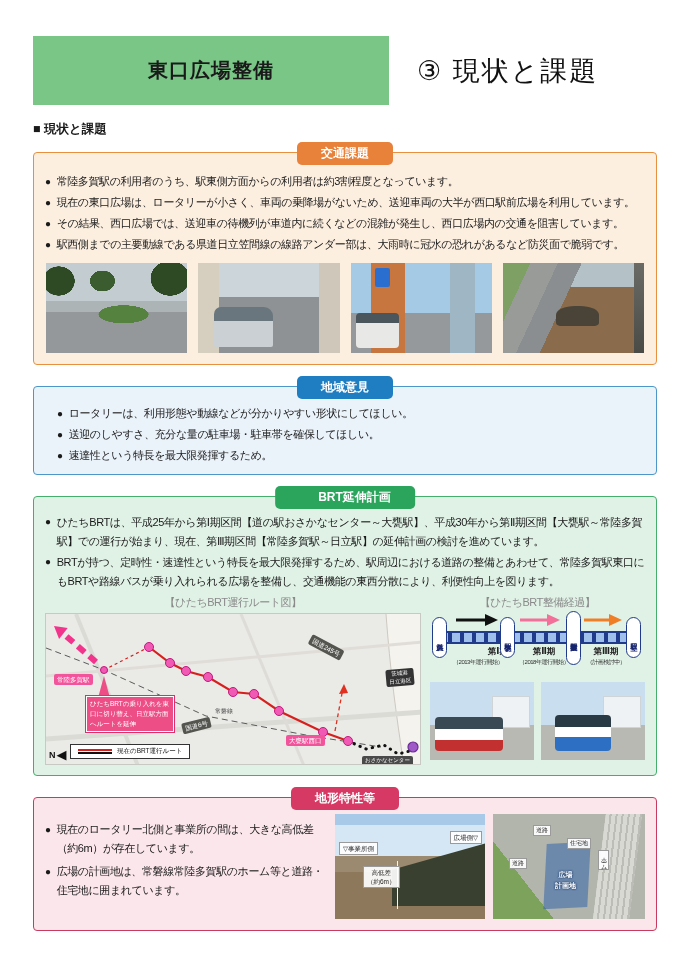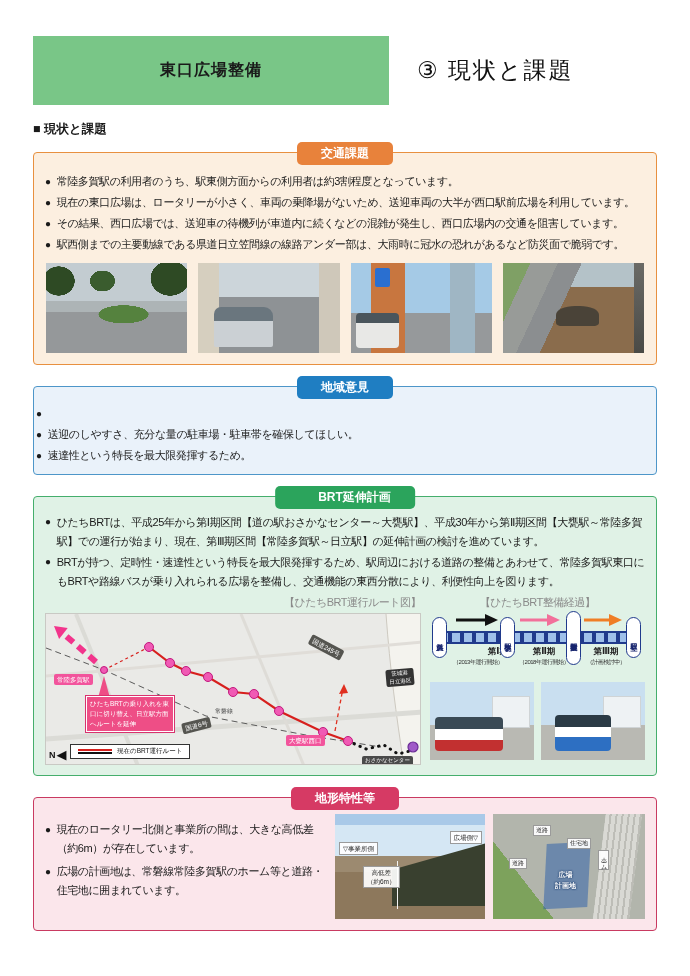--- a/index.html
+++ b/index.html
@@ -3,31 +3,31 @@
 <meta charset="utf-8">
 <style>
   * { margin:0; padding:0; box-sizing:border-box; }
   html,body { background:#ffffff; }
   body { font-family:"Liberation Sans","DejaVu Sans",sans-serif; color:#1a1a1a; }
   .page { position:relative; width:690px; height:976px; background:#fff; padding:0 33px; overflow:hidden; }
 
   
   .hdr { display:flex; align-items:center; margin-top:36px; }
   .title-box { width:356px; height:69px; background:#79c687; display:flex; align-items:center; justify-content:center;
-               font-size:16px; font-weight:bold; color:#1a1a1a; letter-spacing:1px; }
-  .page-title { margin-left:28px; font-size:23px; color:#111; letter-spacing:2px; }
+               font-size:20px; font-weight:bold; color:#1a1a1a; letter-spacing:1px; }
+  .page-title { margin-left:28px; font-size:27px; color:#111; letter-spacing:2px; }
   .sec-label { margin-top:16px; margin-bottom:14px; font-size:12.5px; font-weight:bold; }
 
   
   .section { position:relative; border-radius:4px; margin-bottom:21px; }
   .chip { position:absolute; top:-11px; left:50%; transform:translateX(-50%);
           color:#fff; font-size:12px; font-weight:bold; padding:3px 24px; border-radius:5px; white-space:nowrap; }
   .sec-traffic { background:#fcefe0; border:1.6px solid #e8903f; padding:18px 11px 11px; }
   .sec-traffic .chip { background:#e8823b; }
-  .sec-opinion { background:#eaf2fa; border:1.6px solid #4d96c9; padding:16px 2px 8px; }
+  .sec-opinion { background:#eaf2fa; border:1.6px solid #4d96c9; padding:16px 23px 8px; }
   .sec-opinion .chip { background:#1f7ec2; }
   .sec-brt { background:#e0f2e6; border:1.6px solid #45ae6c; padding:16px 11px 10px; }
   .sec-brt .chip { background:#2ba45c;padding-left:43px; }
   .sec-terrain { background:#fbe6eb; border:1.6px solid #c93a61; padding:16px 11px 11px; }
   .sec-terrain .chip { background:#d63a64; }
 
   
   .bul { display:flex; gap:6px; font-size:11px; line-height:21px; letter-spacing:-0.4px; }
   .bul .dot { flex:0 0 auto; font-size:10px; }
   .sec-brt .bul { line-height:18.5px; margin-bottom:3px; }
@@ -58,21 +58,21 @@
     linear-gradient(115deg, #7fa065 0 15%, #989b98 15% 30%, #8b8e90 30% 43%, transparent 43%),
     linear-gradient(#b4c2c8 0 27%, #8a6c4c 27%); }
   .tp4::after { content:""; position:absolute; left:38%; top:48%; width:30%; height:22%;
     background:#4a4338; border-radius:45% 45% 15% 15%; }
   .tp4::before { content:""; position:absolute; right:0; top:0; width:7%; height:100%;
     background:linear-gradient(#6a6a66, #4a4a46); }
 
   
   .cap-row { display:flex; justify-content:space-between; margin-top:5px; }
   .cap { color:#8a8a8a; font-size:11px; letter-spacing:-0.5px; text-align:center; }
-  .cap.left { width:376px;text-align:right; } .cap.right { width:215px; }
+  .cap.left { width:376px; } .cap.right { width:215px; }
   .brt-row { display:flex; justify-content:space-between; margin-top:3px; }
 
   
   .map { position:relative; width:376px; height:152px; background:#eaeae7; border:1px solid #c9c9c4; overflow:hidden; }
   .map svg { position:absolute; left:0; top:0; }
   .mlabel { position:absolute; font-size:6.5px; line-height:1.45; padding:1px 3px; border-radius:2px; white-space:nowrap; }
   .pinklab { background:#f2549c; color:#fff; }
   .darklab { background:#555550; color:#fff; }
   .annot { position:absolute; left:40px; top:82px; width:88px; background:#ee4e86; color:#fff;
            border:1px solid #fff; outline:1px solid #d8326e; font-size:6.5px; line-height:1.55; padding:2px 3px; white-space:normal; }
@@ -174,20 +174,21 @@
       <div class="tphoto tp2"></div>
       <div class="tphoto tp3"></div>
       <div class="tphoto tp4"></div>
     </div>
   </div>
 
   <div class="section sec-opinion">
     <div class="chip">地域意見</div>
     <div class="bul">
         <span class="dot">●</span>
+        <p>ロータリーは、利用形態や動線などが分かりやすい形状にしてほしい。</p>
       </div>
     <div class="bul">
         <span class="dot">●</span>
         <p>送迎のしやすさ、充分な量の駐車場・駐車帯を確保してほしい。</p>
       </div>
     <div class="bul">
         <span class="dot">●</span>
         <p>速達性という特長を最大限発揮するため。</p>
       </div>
   </div>

